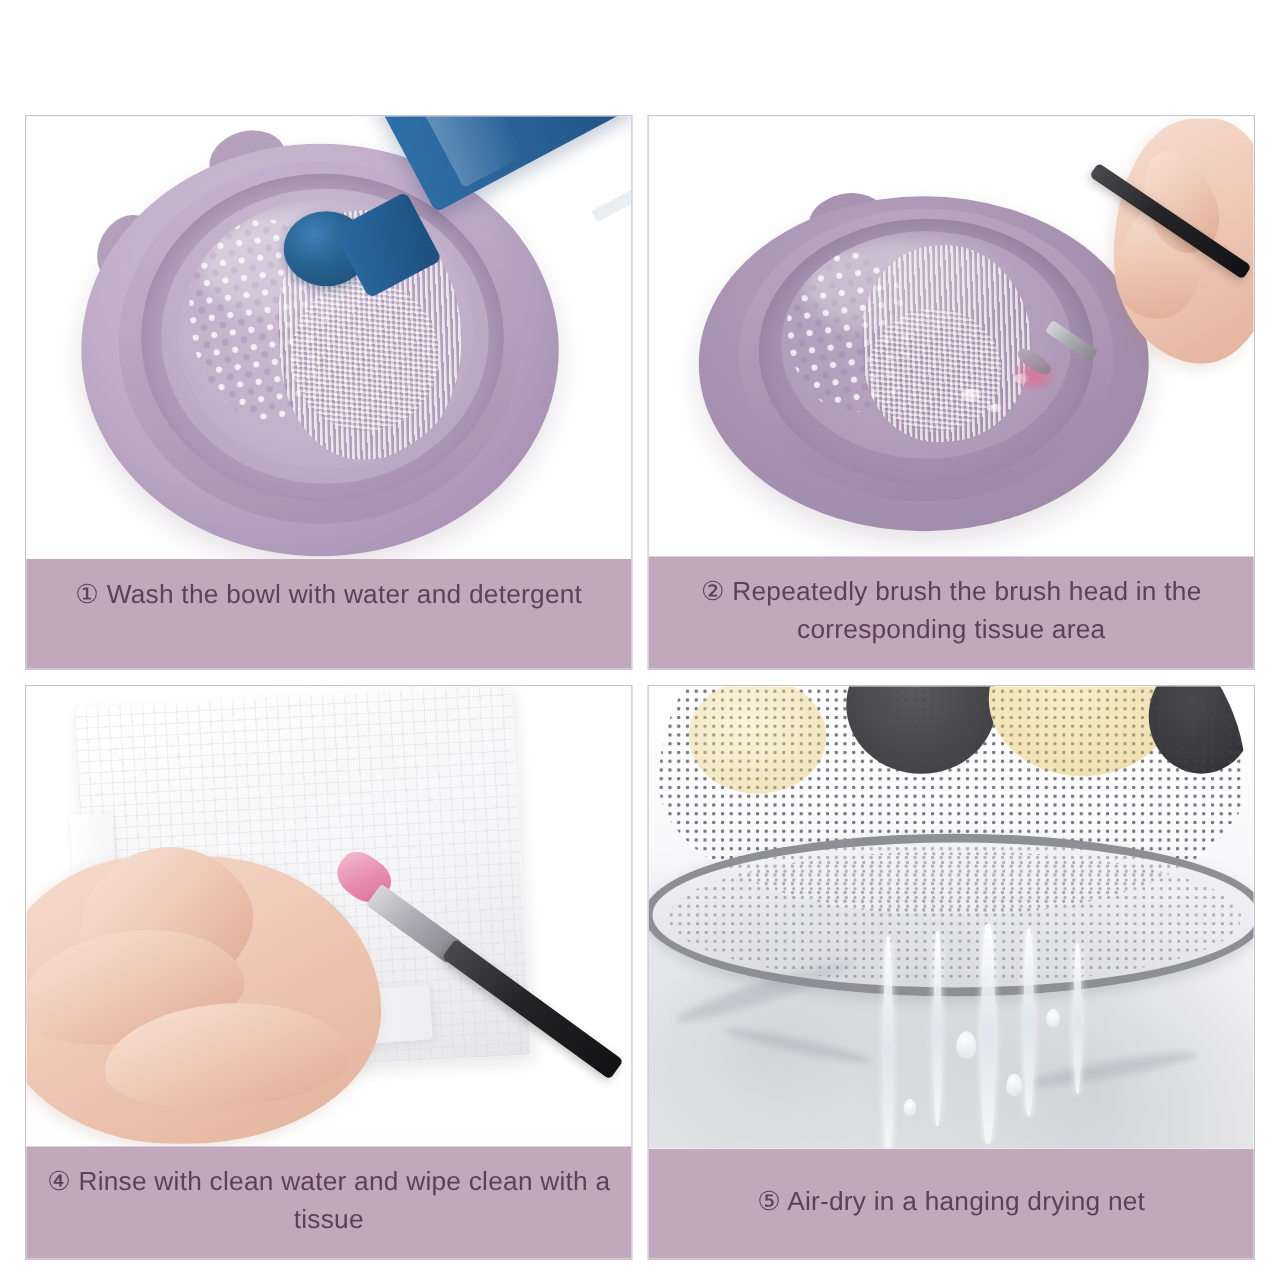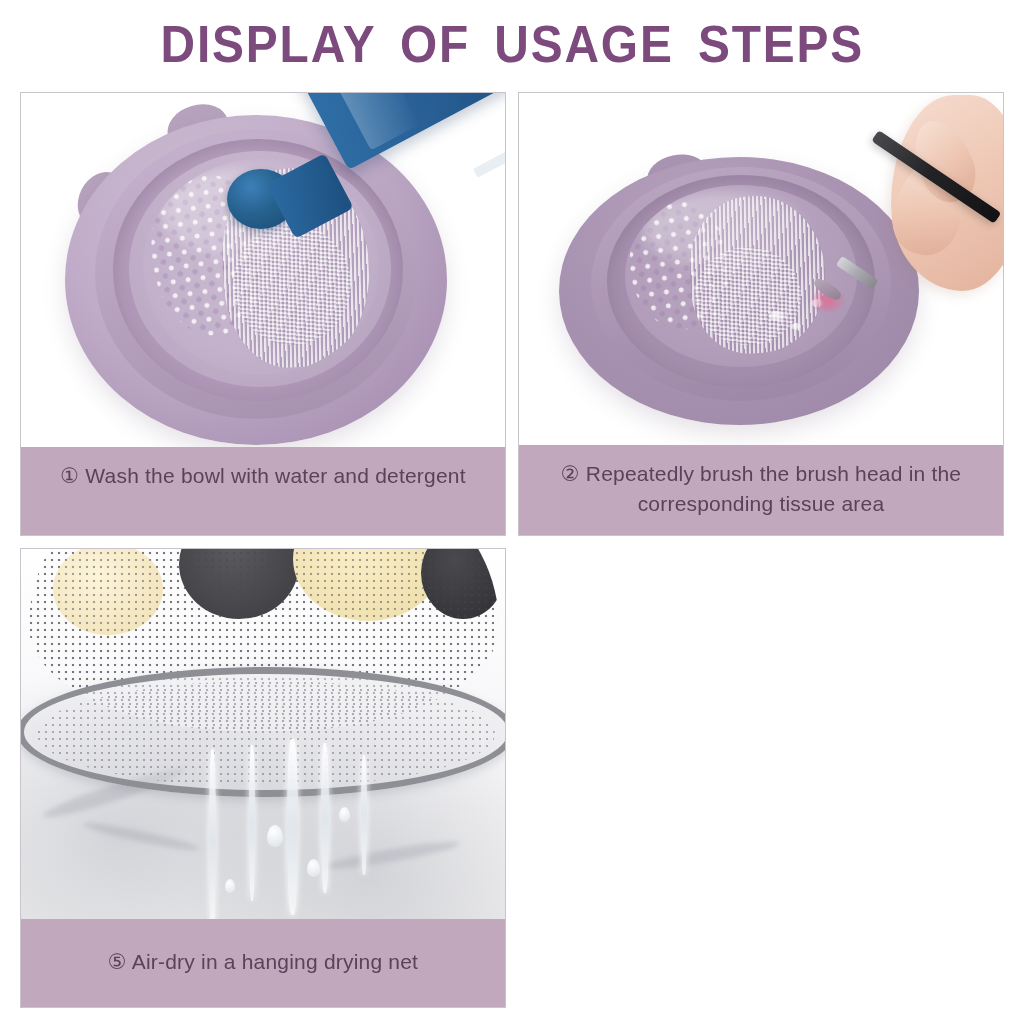--- a/index.html
+++ b/index.html
@@ -321,23 +321,20 @@
     position: absolute;
     border-radius: 50% 50% 50% 50% / 60% 60% 40% 40%;
     background: radial-gradient(circle at 40% 30%, rgba(255,255,255,0.98), rgba(222,230,238,0.65));
   }
 </style>
 </head>
 <body>
 
 <div class="page">
 
-  <div class="title-bar">
-    <div class="title-text">DISPLAY OF USAGE STEPS</div>
-  </div>
 
   <div class="grid">
 
     <div class="card">
       <div class="photo">
         <div class="scene">
 
           <div class="bowl-ears">
             <div class="ear" style="left:146px; top:12px; width:62px; height:46px; transform:rotate(-16deg); border-radius:50% 50% 30% 30%;"></div>
             <div class="ear" style="left:52px; top:84px; width:58px; height:46px; transform:rotate(-64deg); border-radius:50% 50% 30% 30%;"></div>
@@ -400,20 +397,40 @@
 
           <div class="brush-handle" style="left:356px; top:36px; width:148px; height:13px; transform:rotate(34deg); transform-origin:left center;"></div>
           <div class="brush-ferrule" style="left:320px; top:162px; width:44px; height:11px; transform:rotate(34deg); transform-origin:left center;"></div>
           <div class="brush-bristles" style="left:296px; top:182px; width:30px; height:12px; transform:rotate(34deg); transform-origin:left center;
                       background:linear-gradient(120deg,#b9a9b9,#8e7e92);"></div>
         </div>
       </div>
       <div class="caption tall">② Repeatedly brush the brush head in the corresponding tissue area</div>
     </div>
 
+    <div class="card">
+      <div class="photo">
+        <div class="scene">
+
+          <div class="tissue" style="left:46px; top:8px; width:350px; height:296px; transform:rotate(-3deg);"></div>
+          <div class="tissue-fold" style="left:40px; top:102px; width:34px; height:196px; transform:rotate(-3deg);"></div>
+          <div class="tissue-fold" style="left:108px; top:246px; width:216px; height:44px; transform:rotate(-4deg);"></div>
+
+          <div class="hand" style="left:-26px; top:136px; width:310px; height:230px; border-radius:40% 46% 50% 46% / 50% 54% 46% 50%;"></div>
+          <div class="finger" style="left:38px; top:130px; width:142px; height:118px; transform:rotate(-26deg);"></div>
+          <div class="finger" style="left:-6px; top:196px; width:180px; height:88px; transform:rotate(-8deg);"></div>
+          <div class="finger" style="left:62px; top:254px; width:196px; height:82px; transform:rotate(-4deg);"></div>
+
+          <div class="brush-bristles" style="left:248px; top:136px; width:44px; height:34px; transform:rotate(36deg);"></div>
+          <div class="brush-ferrule" style="left:278px; top:156px; width:80px; height:21px; transform:rotate(36deg); transform-origin:left center;"></div>
+          <div class="brush-handle" style="left:338px; top:200px; width:166px; height:19px; transform:rotate(36deg); transform-origin:left center;"></div>
+        </div>
+      </div>
+      <div class="caption tall">④ Rinse with clean water and wipe clean with a tissue</div>
+    </div>
 
     <div class="card">
       <div class="photo">
         <div class="scene">
 
           <div class="marble"></div>
           <div class="marble-vein" style="left:18px; top:236px; width:150px; height:16px; transform:rotate(-18deg);"></div>
           <div class="marble-vein" style="left:60px; top:282px; width:120px; height:11px; transform:rotate(12deg);"></div>
           <div class="marble-vein" style="left:300px; top:300px; width:140px; height:13px; transform:rotate(-10deg);"></div>
 

